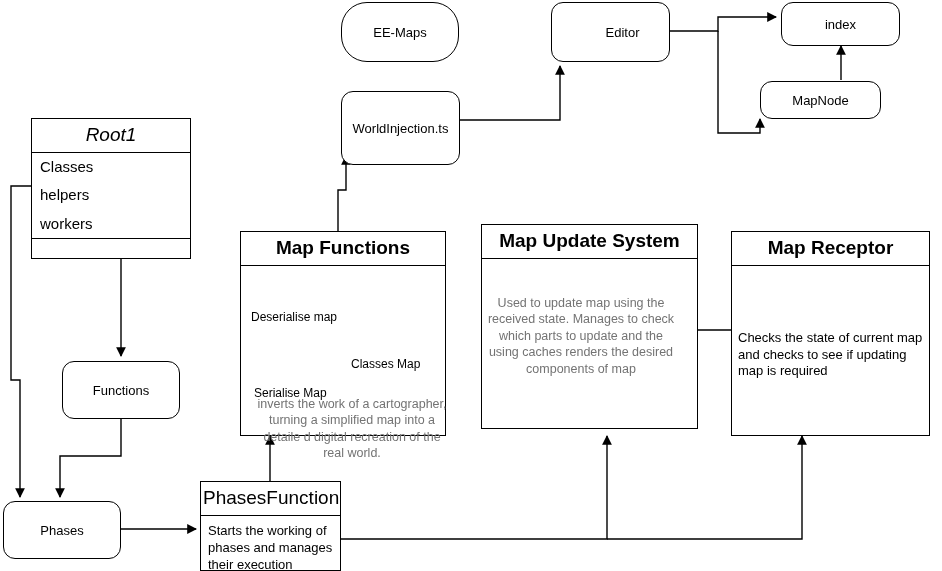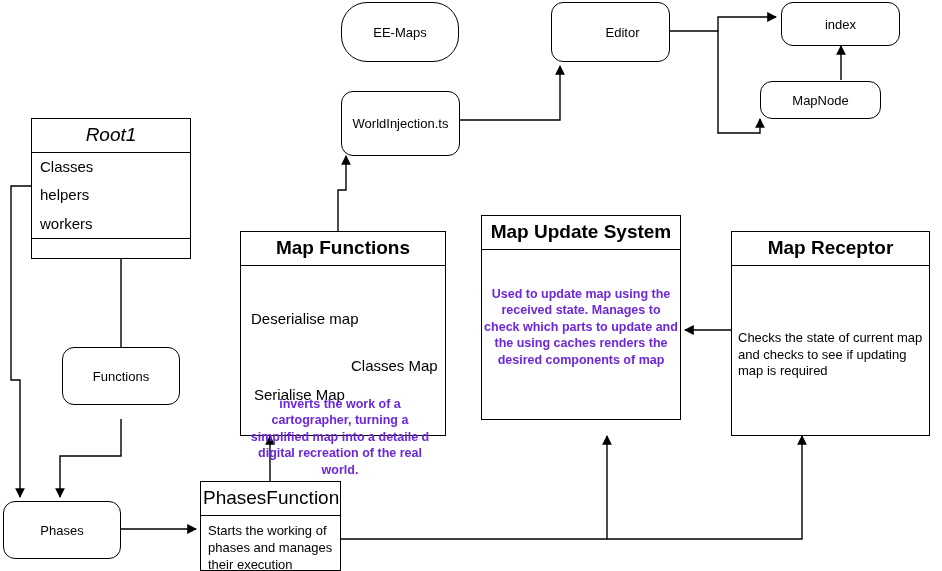--- a/index.html
+++ b/index.html
@@ -83,31 +83,30 @@
   }
   .uml-sep {
     border-top: 1px solid #000000;
   }
   .uml-empty {
     box-sizing: border-box;
     height: 28px;
   }
   .inner-label {
     position: absolute;
-    font-size: 15px;
+    font-size: 12px;
     color: #000000;
     white-space: nowrap;
   }
   .paragraph {
     position: absolute;
     font-size: 12.5px;
     line-height: 1.32;
     text-align: center;
-    color: #6d28d9;
-    font-weight: bold;
+    color: #737373;
   }
 </style>
 </head>
 <body>
 
 <div id="canvas">
 
   <svg class="edges" viewBox="0 0 942 571" xmlns="http://www.w3.org/2000/svg">
     <defs>
       <marker id="arrow" viewBox="0 0 10 10" refX="9" refY="5" markerWidth="7" markerHeight="7" orient="auto-start-reverse">
@@ -157,58 +156,58 @@
   </div>
 
   <div class="node plain rounded" style="left:760px; top:81px; width:121px; height:38px;">
     <span>MapNode</span>
   </div>
 
   <div class="node plain rounded" style="left:781px; top:2px; width:119px; height:44px;">
     <span>index</span>
   </div>
 
-  <div class="node plain rounded" style="left:341px; top:91px; width:119px; height:65px;">
+  <div class="node plain rounded" style="left:341px; top:91px; width:119px; height:74px;">
     <span>WorldInjection.ts</span>
   </div>
 
   <div class="node uml" style="left:31px; top:118px; width:160px; height:141px;">
     <div class="uml-title italic">Root1</div>
     <div class="uml-body rows">
       <div class="uml-row">Classes</div>
       <div class="uml-row">helpers</div>
       <div class="uml-row">workers</div>
       <div class="uml-empty uml-sep"></div>
     </div>
   </div>
 
-  <div class="node plain rounded" style="left:62px; top:347px; width:118px; height:58px;">
+  <div class="node plain rounded" style="left:62px; top:361px; width:118px; height:58px;">
     <span>Functions</span>
   </div>
 
   <div class="node plain rounded" style="left:3px; top:501px; width:118px; height:58px;">
     <span>Phases</span>
   </div>
 
   <div class="node uml" style="left:200px; top:481px; width:141px; height:90px;">
     <div class="uml-title" style="font-weight:normal;">PhasesFunction</div>
     <div class="uml-body left">Starts the working of phases and manages their execution</div>
   </div>
 
   <div class="node uml" style="left:240px; top:231px; width:206px; height:205px;">
     <div class="uml-title">Map Functions</div>
     <div class="uml-body" style="height:178px;">
       <span class="inner-label" style="left:10px; top:44px;">Deserialise map</span>
       <span class="inner-label" style="left:13px; top:84px;margin-top:36px;">Serialise Map</span>
       <span class="inner-label" style="left:110px; top:91px;">Classes Map</span>
-      <div class="paragraph" style="left:0; top:130px; width:198px;">inverts the work of a cartographer, turning a simplified map into a detaile d digital recreation of the real world.</div>
-    </div>
-  </div>
-
-  <div class="node uml" style="left:481px; top:215px; width:200px; height:205px;">
+      <div class="paragraph" style="left:12px; top:130px; width:198px;">inverts the work of a cartographer, turning a simplified map into a detaile d digital recreation of the real world.</div>
+    </div>
+  </div>
+
+  <div class="node uml" style="left:481px; top:224px; width:217px; height:205px;">
     <div class="uml-title">Map Update System</div>
     <div class="uml-body" style="height:178px; position:relative;">
       <div class="paragraph" style="left:2px; top:36px; width:194px;">Used to update map using the received state. Manages to check which parts to update and the using caches renders the desired components of map</div>
     </div>
   </div>
 
   <div class="node uml" style="left:731px; top:231px; width:199px; height:205px;">
     <div class="uml-title">Map Receptor</div>
     <div class="uml-body centered" style="height:178px;">
       <span>Checks the state of current map and checks to see if updating map is required</span>

